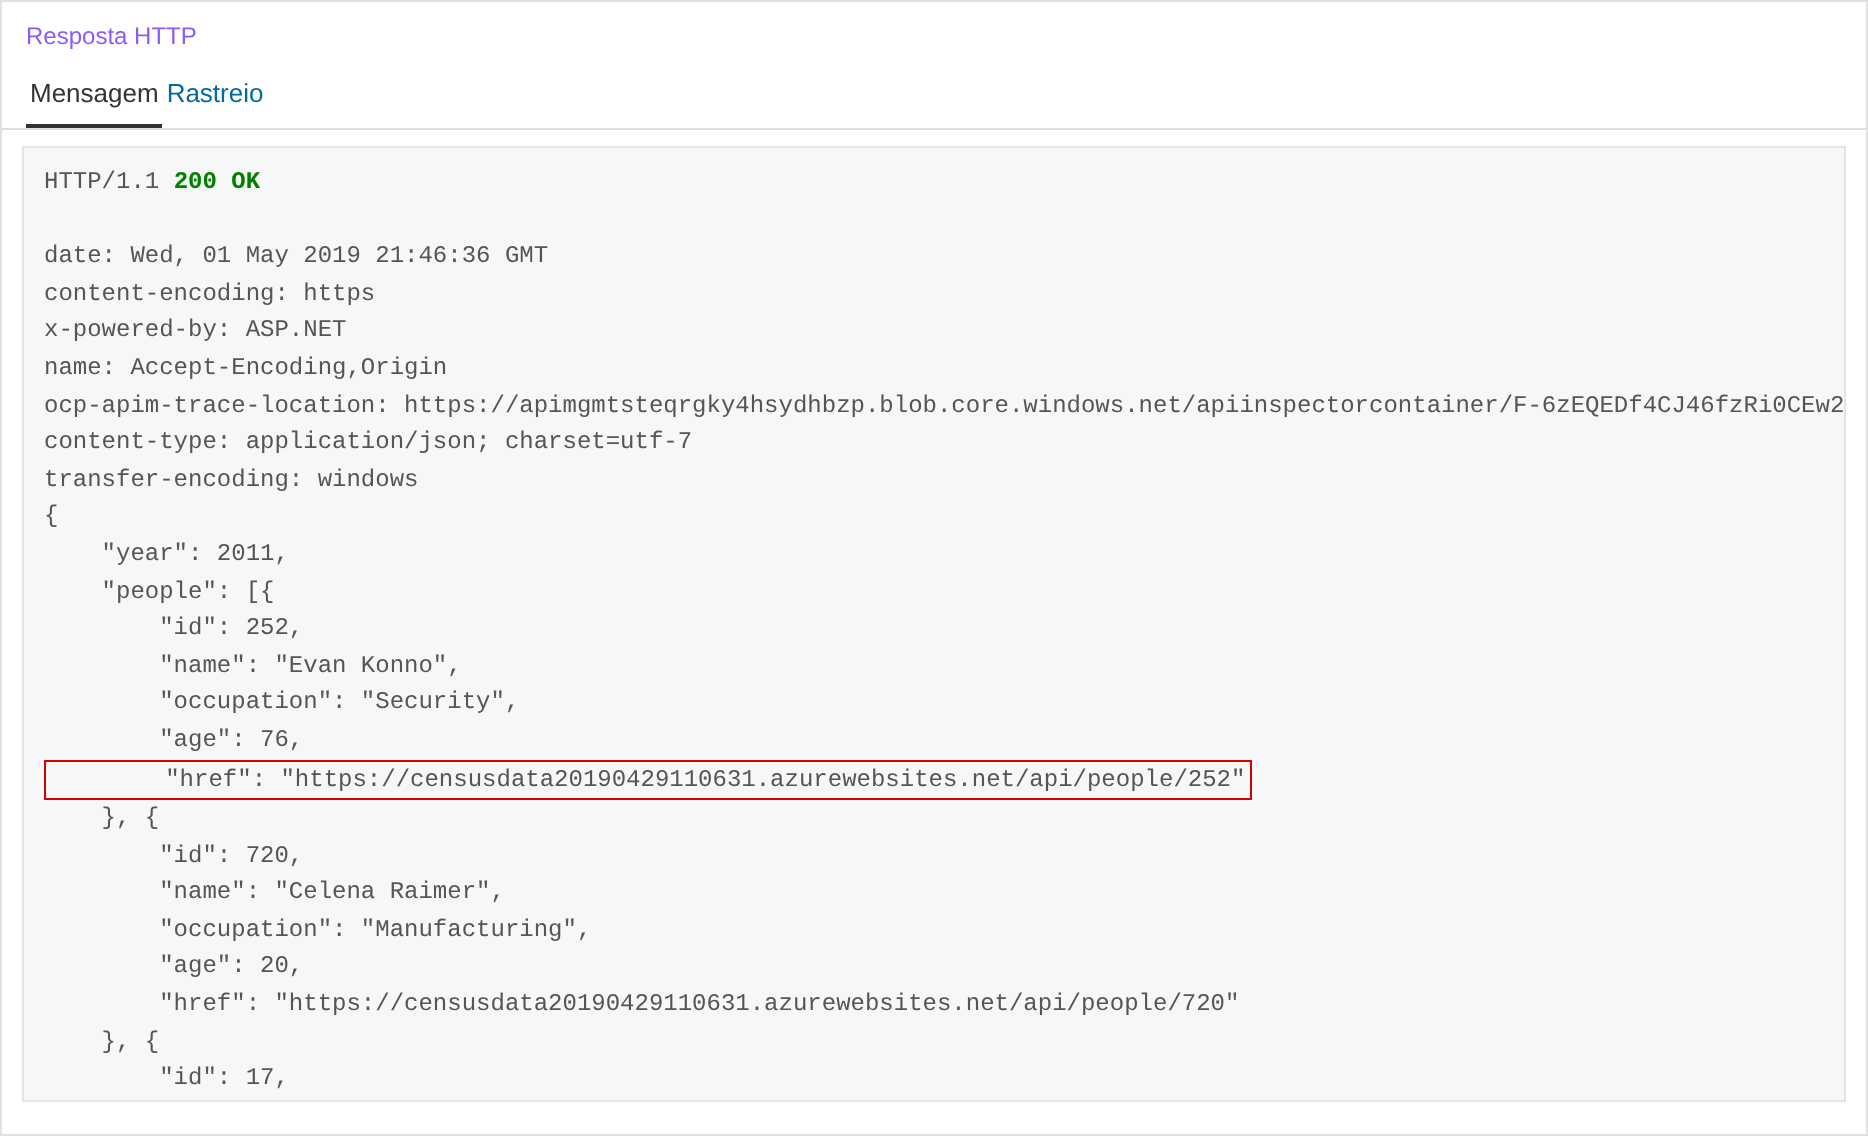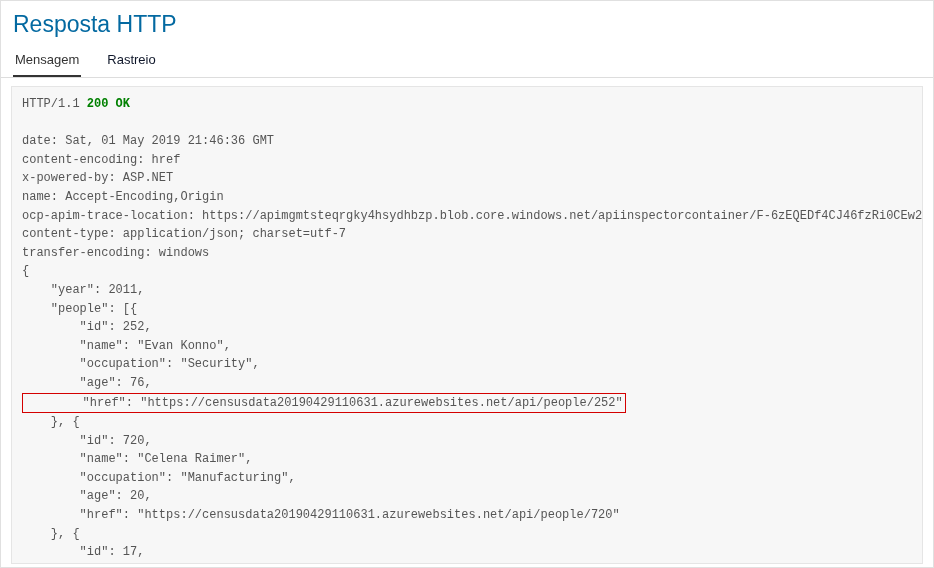--- a/index.html
+++ b/index.html
@@ -5,44 +5,43 @@
   * { margin: 0; padding: 0; box-sizing: border-box; }
   body {
     font-family: 'Segoe UI', Arial, sans-serif;
     background: #ffffff;
     width: 934px;
     height: 568px;
     overflow: hidden;
     border: 1px solid #e0e0e0;
   }
   .panel-title {
-    font-size: 23px;
+    font-size: 12px;
     font-weight: 400;
-    color: #0369a1;
+    color: #8b5cf6;
     padding: 10px 12px 6px 12px;
   }
   .tabs {
     display: flex;
     border-bottom: 1px solid #ddd;
     padding: 0 12px;
-    gap: 24px;
   }
   .tab {
     font-size: 13px;
     padding: 8px 2px;
     cursor: pointer;
     color: #333;
     border-bottom: 2px solid transparent;
   }
   .tab.active {
     border-bottom: 2px solid #333;
     color: #333;
   }
   .tab.inactive {
-    color: #0f172a;
+    color: #0369a1;
   }
   .response-body {
     background: #f7f7f7;
     margin: 8px 10px 10px 10px;
     border: 1px solid #e5e5e5;
     font-family: Consolas, 'Courier New', monospace;
     font-size: 12px;
     line-height: 1.55;
     color: #555;
     padding: 8px 10px;
@@ -63,22 +62,22 @@
 
 <div class="panel-title">Resposta HTTP</div>
 
 <div class="tabs">
   <div class="tab active">Mensagem</div>
   <div class="tab inactive">Rastreio</div>
 </div>
 
 <div class="response-body"><span class="status-line"><span>HTTP/1.1 </span><span class="status-ok">200 OK</span></span>
 
-<span>date: Sat, 01 May 2019 21:46:36 GMT</span>
-<span>content-encoding: href</span>
+<span>date: Wed, 01 May 2019 21:46:36 GMT</span>
+<span>content-encoding: https</span>
 <span>x-powered-by: ASP.NET</span>
 <span>name: Accept-Encoding,Origin</span>
 <span>ocp-apim-trace-location: https://apimgmtsteqrgky4hsydhbzp.blob.core.windows.net/apiinspectorcontainer/F-6zEQEDf4CJ46fzRi0CEw2-3?sv=2017-04-17&amp;sr=b&amp;sig=AGQRToTZ6HZE1TRjnrloGp89EuRFHhanoJTpnnuvbCw%3D&amp;se=2019-05-02T21%3A46%3A36Z&amp;sp=r&amp;traceId=59b827bda23f41a99a9f382240114549</span>
 <span>content-type: application/json; charset=utf-7</span>
 <span>transfer-encoding: windows</span>
 <span>{</span>
 <span>    "year": 2011,</span>
 <span>    "people": [{</span>
 <span>        "id": 252,</span>
 <span>        "name": "Evan Konno",</span>

